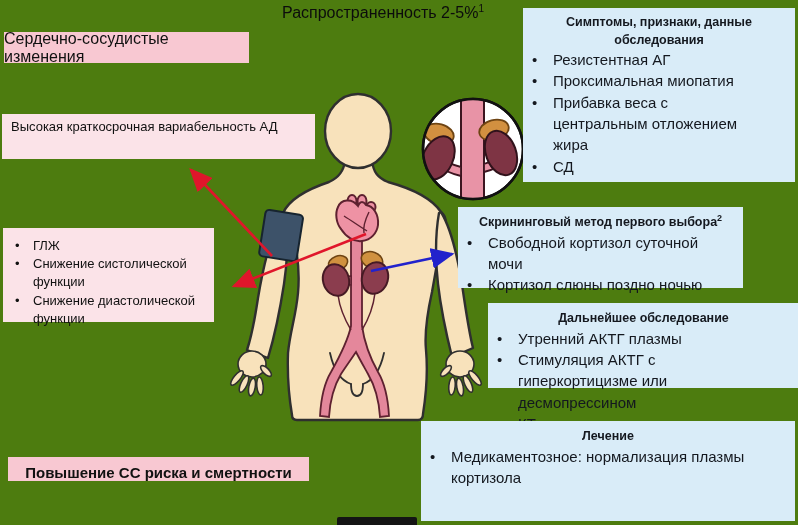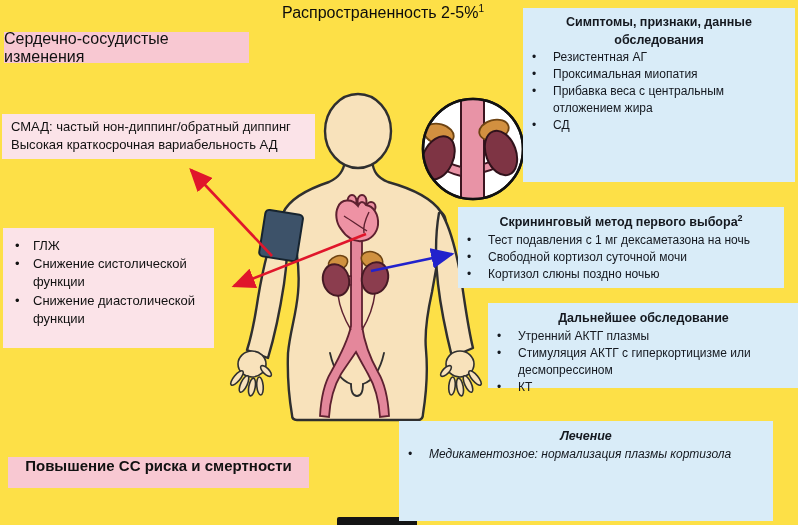--- a/index.html
+++ b/index.html
@@ -1,53 +1,53 @@
 <!DOCTYPE html>
 <html><head>
 <meta charset="utf-8">
 <style>
   * { margin:0; padding:0; box-sizing:border-box; }
   html,body { background:#fff; }
   body { font-family:"Liberation Sans", sans-serif; color:#111; }
-  #canvas { position:relative; width:798px; height:525px; background:#fde047; overflow:hidden; }
+  #canvas { position:relative; width:798px; height:525px; background:#4d7c0f; overflow:hidden; }
   #figure-layer { position:absolute; left:0; top:0; width:798px; height:525px; z-index:1; }
 
   .abs { position:absolute; }
   .pink-strong { background:#f8c8d2; }
   .pink-light  { background:#fbe3e8; }
   .blue-box    { background:#d9ecf8; }
 
   #main-title { left:248px; top:3px; width:270px; text-align:center; font-size:16px; color:#0c0c0c; z-index:2; }
   #main-title sup { font-size:10px; }
 
   #cv-header { left:4px; top:32px; width:245px; height:31px; z-index:2;
     display:flex; align-items:center; justify-content:center; font-size:16px; }
   #smad-box { left:2px; top:114px; width:313px; height:45px; z-index:2;
     font-size:13px; line-height:1.42; padding:4px 8px 4px 9px; }
-  #cardiac-box { left:3px; top:228px; width:211px; height:120px; z-index:2;
+  #cardiac-box { left:3px; top:228px; width:211px; height:94px; z-index:2;
     font-size:13px; padding:9px 4px 6px 0; }
   #cardiac-box li { line-height:1.4; }
-  #cv-footer { left:8px; top:457px; width:301px; height:31px; z-index:2;
-    display:flex; align-items:flex-start; justify-content:center; font-size:15px; font-weight:bold; }
+  #cv-footer { left:8px; top:457px; width:301px; height:24px; z-index:2;
+    display:flex; align-items:flex-end; justify-content:center; font-size:15px; font-weight:bold; }
 
   .rbox { z-index:2; color:#14181f; padding:6px 8px 4px 0; }
   .rbox .rtitle { font-weight:bold; text-align:center; font-size:12.5px; line-height:1.32; padding:0 6px 1px 14px; }
   .rbox .rtitle sup { font-size:9px; }
-  .rbox ul { list-style:none; font-size:12px; }
+  .rbox ul { list-style:none; font-size:15px; }
   .rbox li { position:relative; padding-left:30px; padding-right:14px; line-height:1.42; }
   .rbox li::before, #cardiac-box li::before { content:"\2022"; position:absolute; left:9px; top:0; }
   #cardiac-box ul { list-style:none; }
   #cardiac-box li { position:relative; padding-left:30px; }
   #cardiac-box li::before { left:12px; }
 
   #rbox-symptoms  { left:523px; top:8px;   width:272px; height:174px; }
   #rbox-symptoms li { padding-right:44px; }
-  #rbox-screening { left:458px; top:207px; width:326px; height:81px; }
+  #rbox-screening { left:458px; top:207px; width:285px; height:81px; }
   #rbox-workup    { left:488px; top:303px; width:311px; height:85px; }
-  #rbox-treatment { left:399px; top:421px; width:374px; height:100px;font-style:italic; }
+  #rbox-treatment { left:421px; top:421px; width:374px; height:100px; }
 </style>
 </head>
 <body>
 
 <div id="canvas">
 
   <svg id="figure-layer" viewBox="0 0 798 525">
     <defs>
       <marker id="arrR" markerWidth="10" markerHeight="8" refX="8" refY="4" orient="auto">
         <path d="M0,0 L9,4 L0,8 Z" fill="#e0162b"></path>
@@ -156,21 +156,20 @@
 
   <div id="main-title" class="abs">
     <span>Распространенность 2-5%</span><sup>1</sup>
   </div>
 
   <div id="cv-header" class="abs pink-strong">
     <span>Сердечно-сосудистые изменения</span>
   </div>
 
   <div id="smad-box" class="abs pink-light">
-    <div>СМАД: частый нон-диппинг/обратный диппинг</div>
     <div>Высокая краткосрочная вариабельность АД</div>
   </div>
 
   <div id="cardiac-box" class="abs pink-light">
     <ul>
         <li>ГЛЖ</li>
         <li>Снижение систолической функции</li>
         <li>Снижение диастолической функции</li>
       </ul>
   </div>
@@ -185,21 +184,20 @@
         <li>Резистентная АГ</li>
         <li>Проксимальная миопатия</li>
         <li>Прибавка веса с центральным отложением жира</li>
         <li>СД</li>
       </ul>
   </div>
 
   <div id="rbox-screening" class="abs blue-box rbox">
     <div class="rtitle"><span>Скрининговый метод первого выбора</span><sup>2</sup></div>
     <ul>
-        <li>Тест подавления с 1 мг дексаметазона на ночь</li>
         <li>Свободной кортизол суточной мочи</li>
         <li>Кортизол слюны поздно ночью</li>
       </ul>
   </div>
 
   <div id="rbox-workup" class="abs blue-box rbox">
     <div class="rtitle"><span>Дальнейшее обследование</span><sup></sup></div>
     <ul>
         <li>Утренний АКТГ плазмы</li>
         <li>Стимуляция АКТГ с гиперкортицизме или десмопрессином</li>

